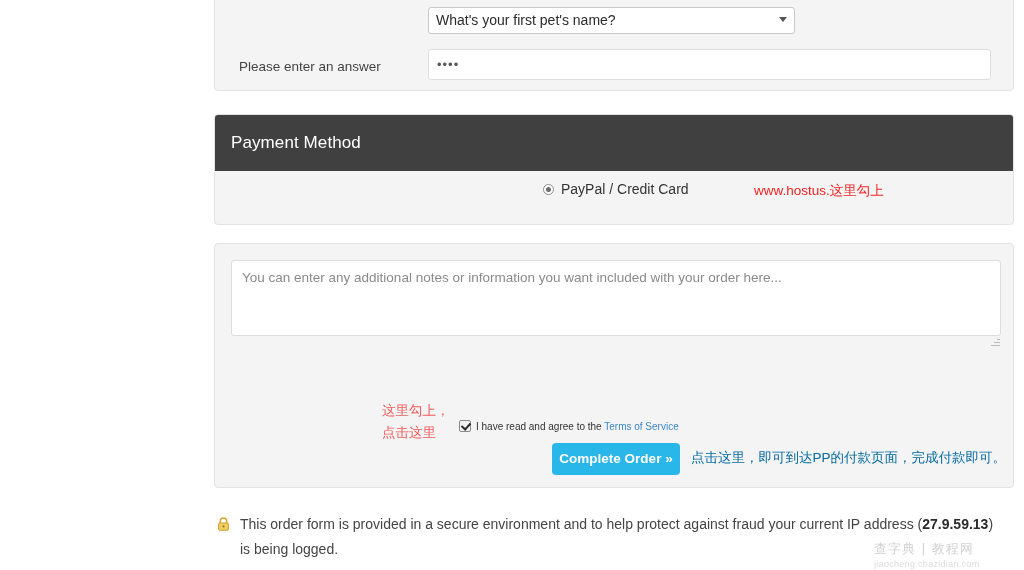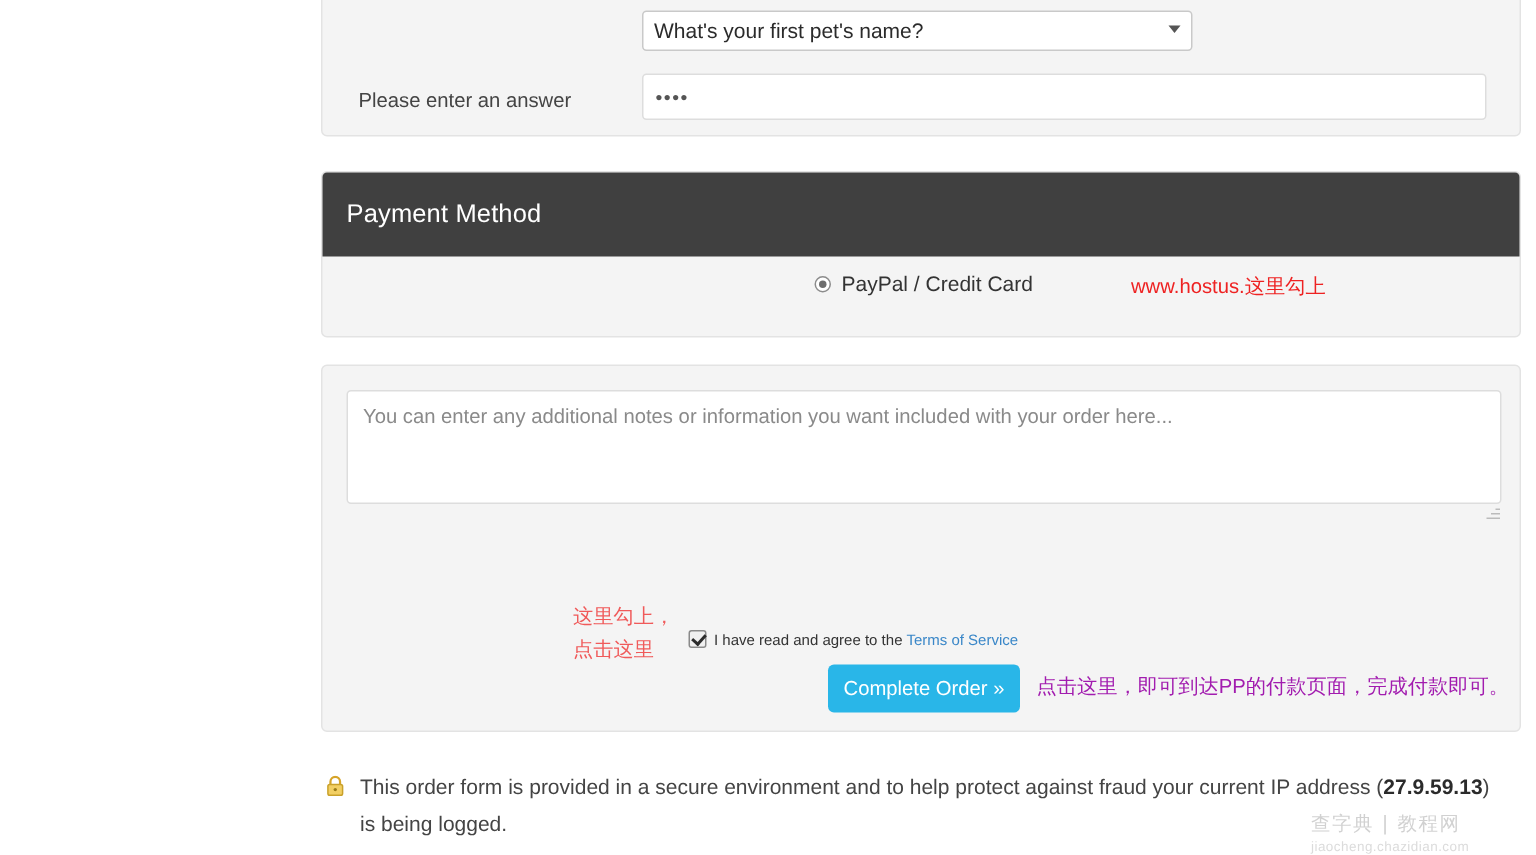--- a/index.html
+++ b/index.html
@@ -254,26 +254,27 @@
     background: #29b6e8;
     border: none;
     border-radius: 4px;
     color: #ffffff;
     font-size: 13.5px;
     font-family: "Liberation Sans", sans-serif;
     cursor: pointer;
     line-height: 32px;
     padding: 0;
     text-align: center;
+    font-weight: bold;
   }
   .cn-right {
     position: absolute;
     left: 476px;
     top: 205px;
-    color: #a21caf;
+    color: #0369a1;
     font-size: 13.5px;
     white-space: nowrap;
   }
 
   
   .secure-note {
     position: absolute;
     left: 214px;
     top: 512px;
     width: 790px;

